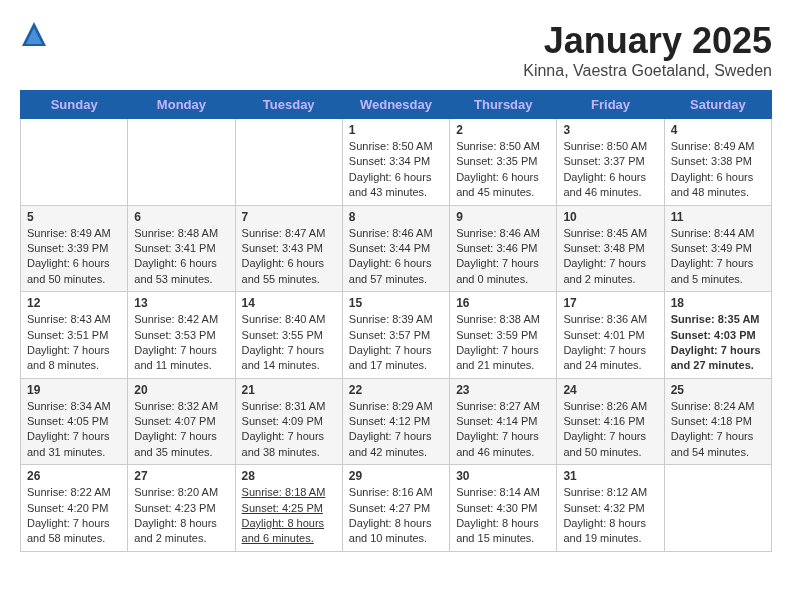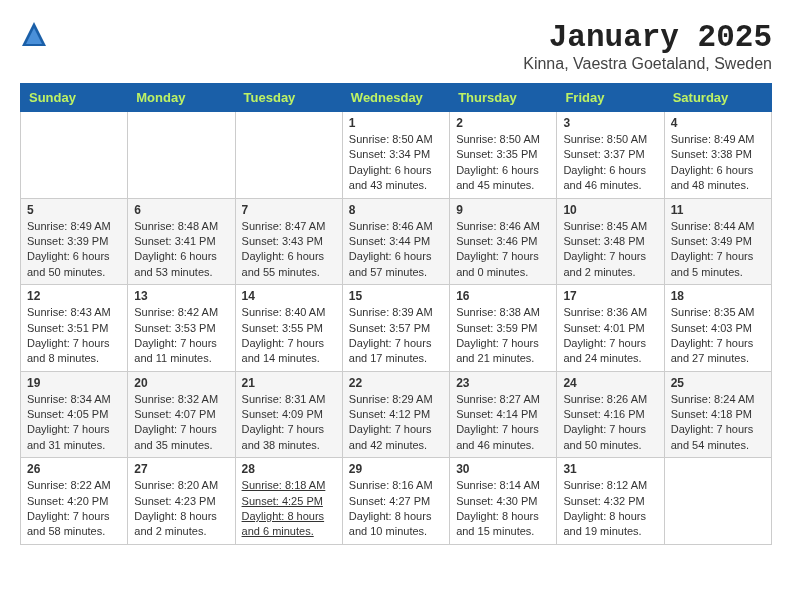--- a/index.html
+++ b/index.html
@@ -31,39 +31,38 @@
     .logo-blue { color: #1a5fa8; }
     .logo-icon {
       width: 28px;
       height: 28px;
       margin-right: 4px;
     }
     .title-section {
       text-align: right;
     }
     .title-section h1 {
-      font-size: 31px;
+      font-size: 36px;
       font-weight: bold;
       color: #222;
-      font-family: Liberation Mono, monospace;
     }
     .title-section h2 {
       font-size: 16px;
       font-weight: normal;
       color: #444;
     }
     .calendar {
       width: 100%;
       border-collapse: collapse;
       border: 1px solid #ccc;
     }
     .calendar th {
       background-color: #1a5fa8;
-      color: #bef264;
-      text-align: left;
+      color: #c4b5fd;
+      text-align: center;
       padding: 6px 8px;
       font-size: 13px;
       border: 1px solid #1a5fa8;
     }
     .calendar td {
       vertical-align: top;
       border: 1px solid #ccc;
       padding: 4px 6px;
       width: calc(100% / 7);
       min-height: 80px;
@@ -243,21 +242,21 @@
         </td>
         <td>
           <div class="day-number">17</div>
           <div class="day-info" style="white-space: pre-line;">Sunrise: 8:36 AM
 Sunset: 4:01 PM
 Daylight: 7 hours
 and 24 minutes.</div>
         </td>
         <td>
           <div class="day-number">18</div>
-          <div class="day-info" style="white-space: pre-line;">Sunrise: 8:35 AM
+          <div class="day-info" style="white-space: pre-line; font-weight: bold;">Sunrise: 8:35 AM
 Sunset: 4:03 PM
 Daylight: 7 hours
 and 27 minutes.</div>
         </td>
       </tr>
       <tr>
         <td>
           <div class="day-number">19</div>
           <div class="day-info" style="white-space: pre-line;">Sunrise: 8:34 AM
 Sunset: 4:05 PM

